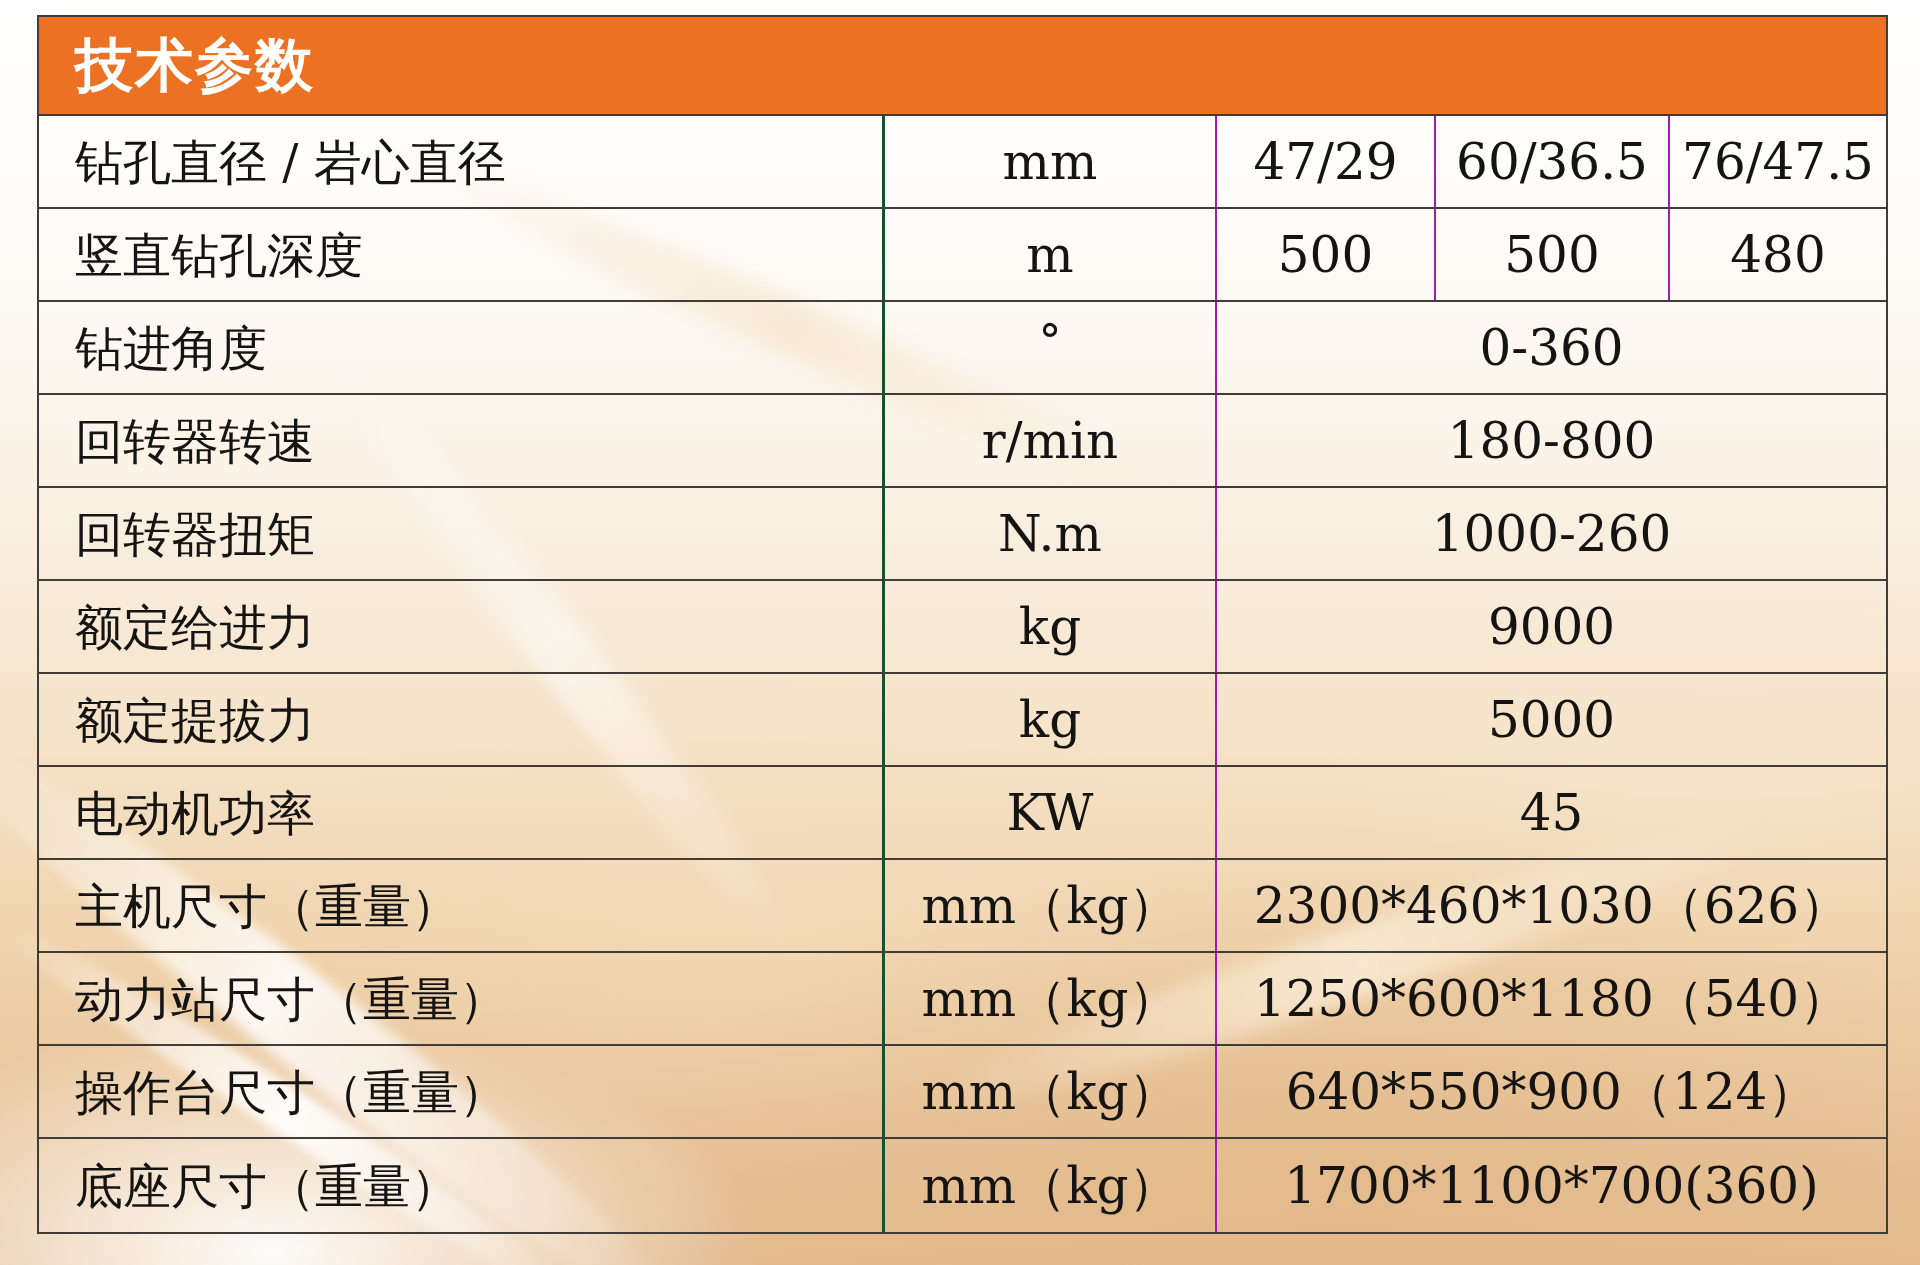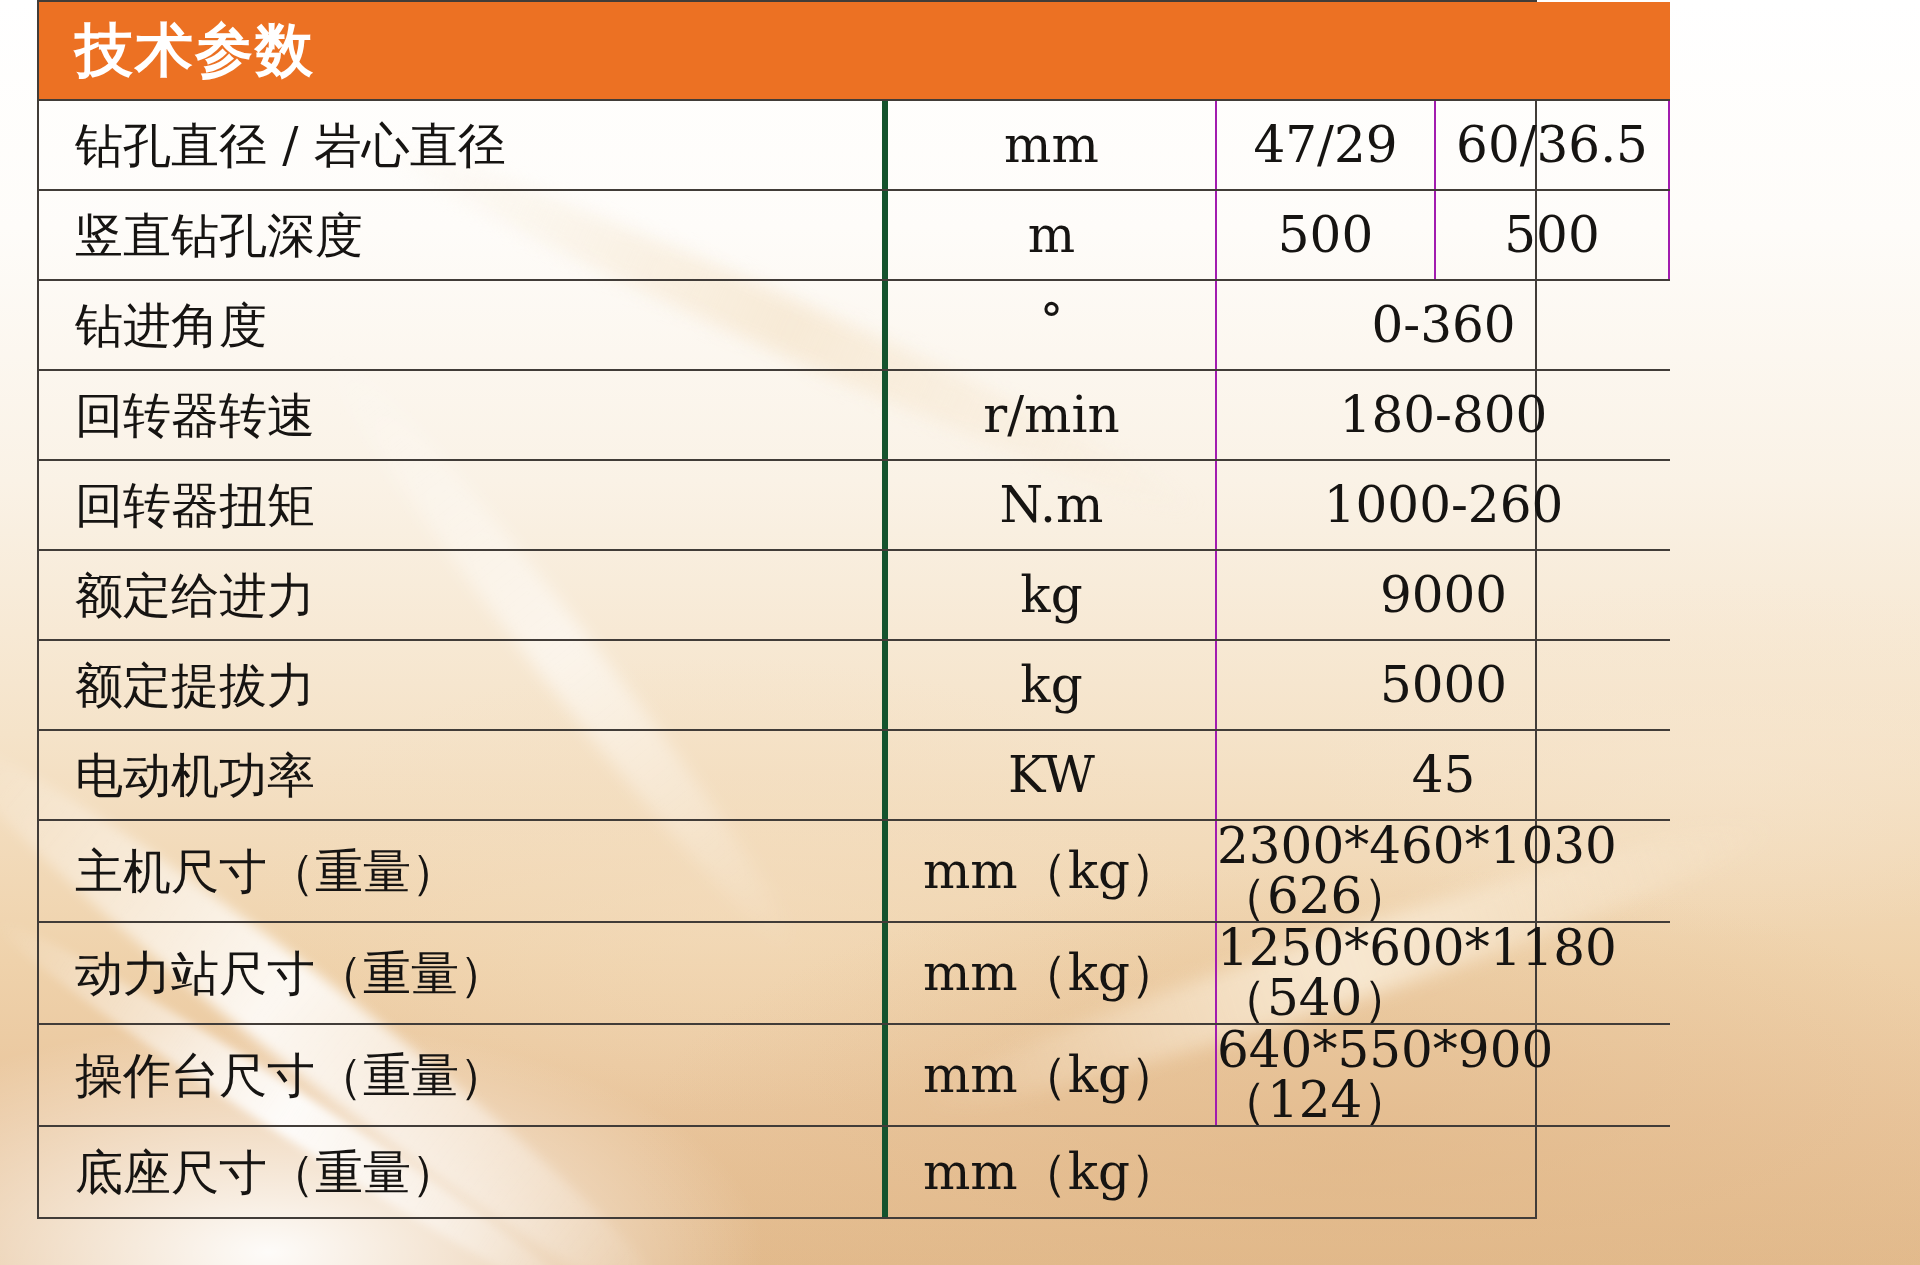--- a/index.html
+++ b/index.html
@@ -32,22 +32,22 @@
         transform:rotate(52deg); border-radius:50%; filter:blur(8px); }
   .s4 { left:900px; top:930px; width:900px; height:70px;
         background:linear-gradient(90deg,rgba(236,201,158,0) 0%,rgba(250,238,219,.8) 50%,rgba(236,201,158,0) 100%);
         transform:rotate(-18deg); border-radius:50%; filter:blur(9px); }
   .s5 { left:340px; top:300px; width:900px; height:56px;
         background:linear-gradient(90deg,rgba(246,230,206,0) 0%,rgba(246,230,206,.75) 50%,rgba(246,230,206,0) 100%);
         transform:rotate(24deg); border-radius:50%; filter:blur(9px); }
 
   
   .spec-table {
-    position:absolute; left:37px; top:0;
-    width:1500px; height:1219px;
+    position:absolute; left:37px; top:15px;
+    width:1851px; height:1219px;
     border:2px solid #413c38;
     display:grid;
     grid-template-rows:99px repeat(12, 1fr);
     background:transparent;
   }
   .t-header {
     background:#ec7123;
     display:flex; align-items:center;
     padding-left:36px;
     border-bottom:2px solid #413c38;
@@ -58,21 +58,21 @@
   .t-header .en { font-size:54px; margin-left:16px; }
 
   .t-row { display:grid; border-bottom:2px solid #413c38; }
   .t-row:last-child { border-bottom:none;border-radius:22px; }
   .cols-5 { grid-template-columns:843px 333px 219px 234px auto; }
   .cols-3 { grid-template-columns:843px 333px auto; }
 
   .cell { display:flex; align-items:center; justify-content:center;
           font-size:50px; line-height:1; overflow:hidden; }
   .cell.label { justify-content:flex-start; padding-left:36px; font-size:48px; }
-  .cell.unit  { border-left:6px solid #14532d; }
+  .cell.unit  { border-left:3px solid #14532d; }
   .cell.val   { border-left:2px solid #a21caf; }
   .cell.deg   { font-size:46px; align-items:flex-start; padding-top:16px; }
 </style>
 </head>
 <body>
 
 <div class="bg">
   <div class="streak s1"></div>
   <div class="streak s2"></div>
   <div class="streak s3"></div>
@@ -152,15 +152,16 @@
 
   <div class="t-row cols-3">
     <div class="cell label">操作台尺寸（重量）</div>
     <div class="cell unit">mm（kg）</div>
     <div class="cell val">640*550*900（124）</div>
   </div>
 
   <div class="t-row cols-3">
     <div class="cell label">底座尺寸（重量）</div>
     <div class="cell unit">mm（kg）</div>
+    <div class="cell val">1700*1100*700(360)</div>
   </div>
 
 </div>
 
 </body></html>

